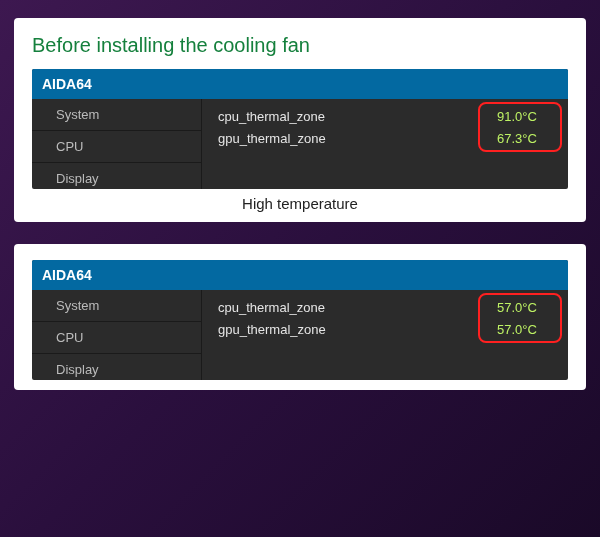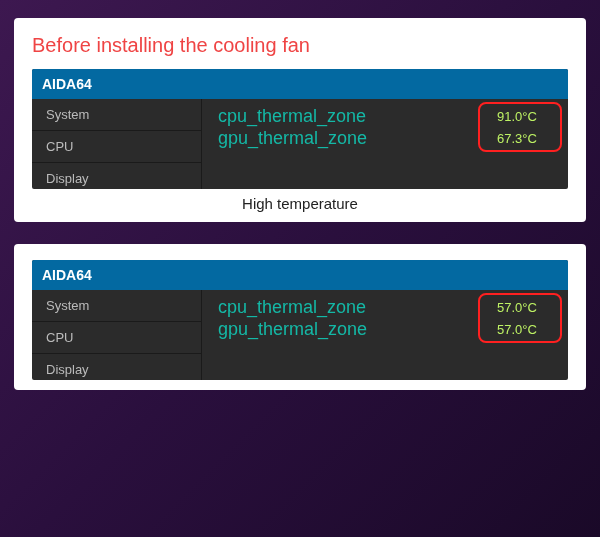--- a/index.html
+++ b/index.html
@@ -15,21 +15,21 @@
       background: #ffffff;
       border-radius: 4px;
       padding: 16px 18px 10px 18px;
       margin-bottom: 22px;
     }
     .card-title {
       font-size: 20px;
       font-weight: 400;
       margin-bottom: 12px;
     }
-    .card-title.before { color: #ef4444; }
+    .card-title.before { color: #15803d; }
     .card-title.after { color: #4a1f8a; }
     .aida-panel {
       background: #2b2b2b;
       border-radius: 2px;
       overflow: hidden;
     }
     .aida-header {
       background: #0369a1;
       color: #ffffff;
       font-weight: bold;
@@ -43,39 +43,39 @@
     }
     .sidebar {
       width: 170px;
       border-right: 1px solid #1a1a1a;
       display: flex;
       flex-direction: column;
     }
     .sidebar-item {
       color: #bbb;
       font-size: 13px;
-      padding: 8px 14px;
+      padding: 8px 24px;
       border-bottom: 1px solid #1a1a1a;
       cursor: pointer;
     }
     .sidebar-item:last-child { border-bottom: none; flex: 1; }
     .readings {
       flex: 1;
       position: relative;
       padding: 6px 0;
     }
     .reading-row {
       display: flex;
       align-items: center;
       padding: 2px 16px;
       height: 22px;
     }
     .reading-label {
-      color: #14b8a6;
-      font-size: 18px;
+      color: #e5e5e5;
+      font-size: 13px;
       flex: 1;
     }
     .reading-value {
       color: #bef264;
       font-size: 13px;
       width: 70px;
       text-align: center;
     }
     .highlight-box {
       position: absolute;

